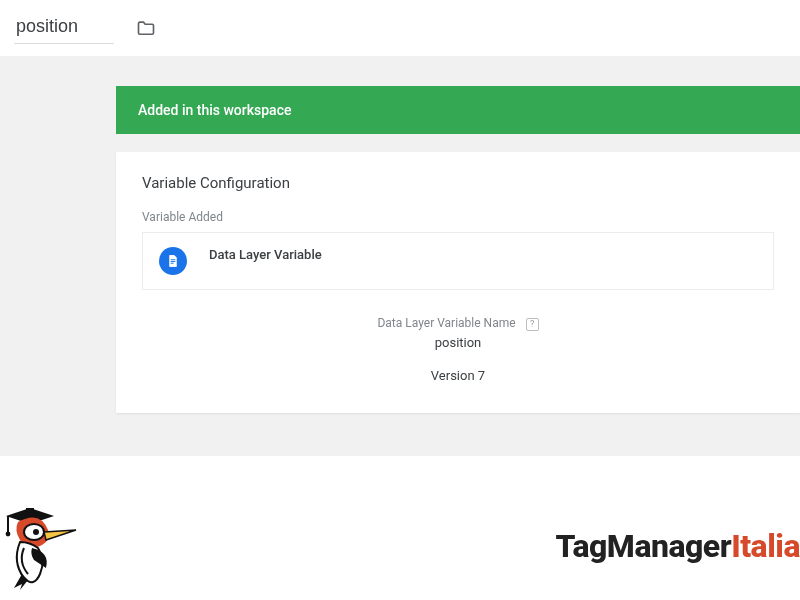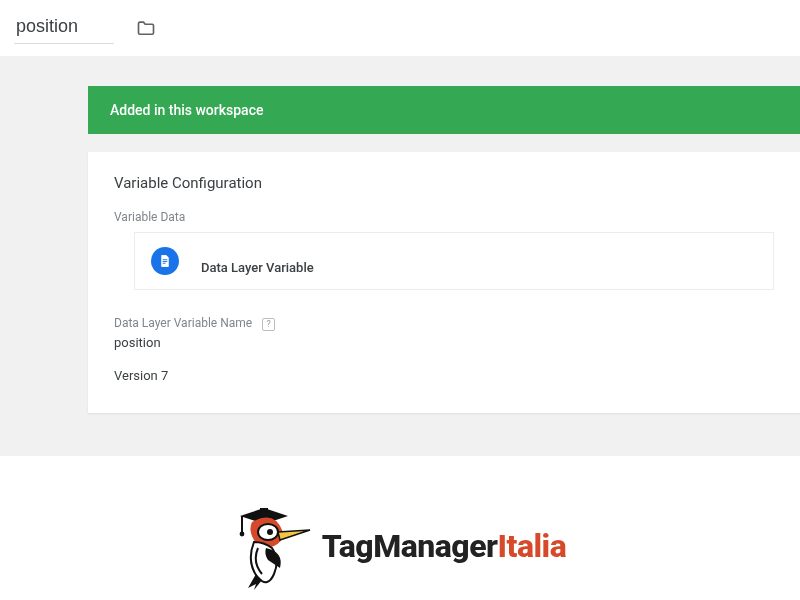--- a/index.html
+++ b/index.html
@@ -36,21 +36,21 @@
     width: 28px;
     height: 28px;
     border-radius: 50%;
     cursor: pointer;
   }
   .folder-btn svg { width: 20px; height: 20px; }
   .gray-area {
     background: #f1f1f1;
     width: 100%;
     height: 400px;
-    padding-left: 88px;
+    padding-left: 116px;
     padding-top: 30px;
   }
   .banner {
     background: #38a169;
     background: #2e9e68;
     background: #329b67;
     background: #34a853;
     
     background: #34a853;
     color: #fff;
@@ -77,25 +77,24 @@
     margin-bottom: 8px;
   }
   .type-row {
     border: 1px solid #e0e0e0;
     border-left: none;
     border-right: none;
     border-bottom: none;
     border: 1px solid #ececec;
     padding: 14px 16px;
     display: flex;
-    align-items: flex-end;
+    align-items: flex-start;
     gap: 22px;
     cursor: pointer;
     margin-bottom: 22px;
-    margin-left: 20px;
   }
   .type-icon {
     width: 28px; height: 28px;
     border-radius: 50%;
     background: #1a73e8;
     display: flex; align-items: center; justify-content: center;
     flex-shrink: 0;
   }
   .type-icon svg { width: 14px; height: 14px; }
   .type-name {
@@ -112,28 +111,28 @@
     font-size: 9px;
     border-radius: 2px;
     margin-left: 6px;
     cursor: help;
   }
   .value-text {
     font-size: 13px;
     color: #3c4043;
     margin-top: 4px;
   }
-  .field-block { margin-bottom: 18px; }
+  .field-block { margin-bottom: 18px; text-align: center; }
   .branding {
     position: absolute;
     left: 0; right: 0;
     bottom: 10px;
     display: flex;
     align-items: center;
-    justify-content: center;
+    justify-content: space-between;
     gap: 10px;
   }
   .brand-text {
     font-size: 32px;
     font-weight: 800;
     letter-spacing: -0.5px;
     color: #222;
   }
   .brand-text .accent { color: #d6492a; }
   .bird { width: 78px; height: 88px; flex-shrink: 0; }
@@ -149,21 +148,21 @@
     </svg>
   </span>
 </div>
 
 <div class="gray-area">
   <div class="banner">Added in this workspace</div>
 
   <div class="card">
     <div class="card-title">Variable Configuration</div>
 
-    <div class="field-label">Variable Data</div>
+    <div class="field-label">Variable Added</div>
 
     <div class="type-row">
       <span class="type-icon">
         <svg viewBox="0 0 24 24" fill="#fff">
           <path d="M6 2h8l4 4v16H6z" fill="#fff"></path>
           <path d="M6 2h8l4 4v16H6z" fill="#fff"></path>
           <rect x="8" y="9" width="8" height="1.6" fill="#1a73e8"></rect>
           <rect x="8" y="12" width="8" height="1.6" fill="#1a73e8"></rect>
           <rect x="8" y="15" width="5" height="1.6" fill="#1a73e8"></rect>
         </svg>

